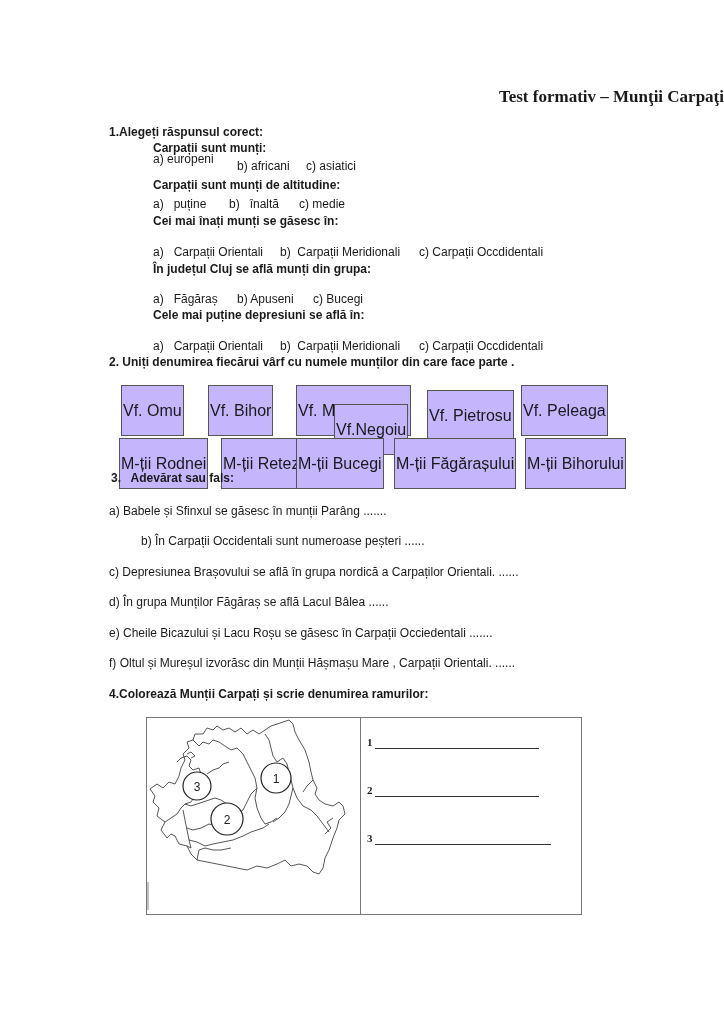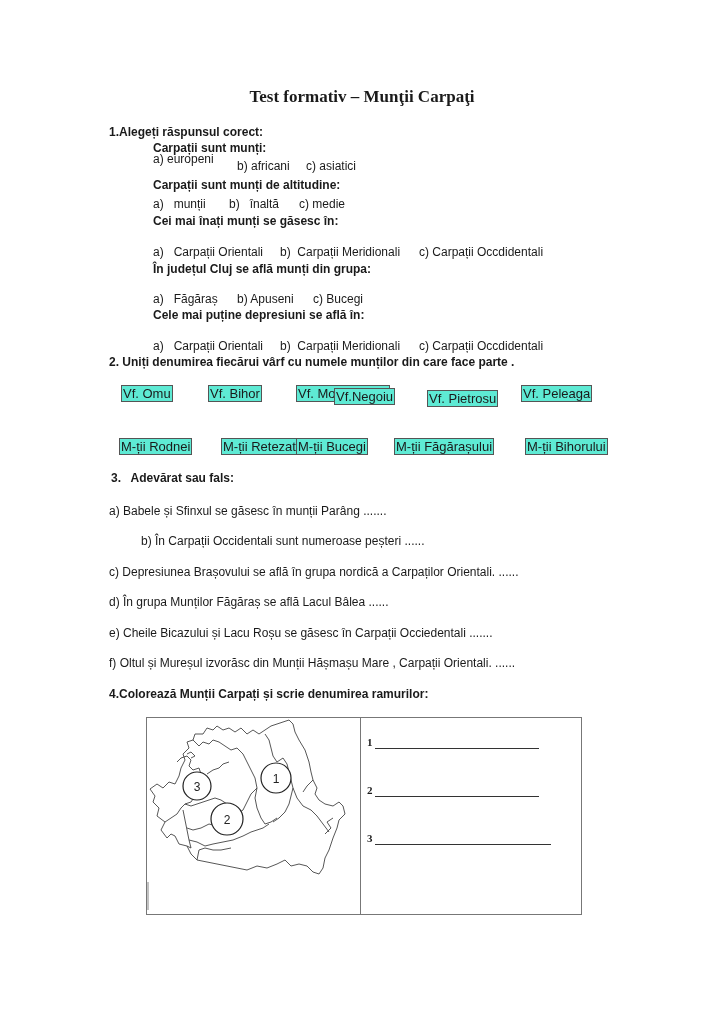--- a/index.html
+++ b/index.html
@@ -3,29 +3,29 @@
   <meta charset="utf-8">
   <style>
     html, body { margin: 0; padding: 0; background: #ffffff; }
     body {
       width: 724px; height: 1024px; position: relative; overflow: hidden;
       font-family: "Liberation Sans", "DejaVu Sans", sans-serif;
       color: #1a1a1a;
     }
     .abs { position: absolute; white-space: nowrap; }
     .title {
-      left: 0; width: 724px; text-align: center; top: 87px;
+      left: 0; width: 724px; text-align: right; top: 87px;
       font-family: "Liberation Serif", "DejaVu Serif", serif;
       font-weight: bold; font-size: 17px;
     }
     .t { font-size: 12px; line-height: 16px; }
     .b { font-weight: bold; }
     .box {
-      position: absolute; border: 1px solid #555; padding: 0 1px;
-      font-size: 13px; line-height: 15px; white-space: nowrap; background: #5eead4;
+      position: absolute; border: 1px solid #555; padding: 17px 1px;
+      font-size: 16px; line-height: 15px; white-space: nowrap; background: #c4b5fd;
     }
     .mapframe {
       position: absolute; left: 146px; top: 717px; width: 434px; height: 196px;
       border: 1px solid #777;
     }
     .mapdivider {
       position: absolute; left: 213px; top: 0; width: 1px; height: 196px; background: #777;
     }
     .ansline {
       position: absolute; height: 1px; background: #333;
@@ -42,21 +42,21 @@
 <div class="abs title">Test formativ – Munţii Carpaţi</div>
 
 <div class="abs t b" style="left:109px; top:124px;">1.Alegeți răspunsul corect:</div>
 
 <div class="abs t b" style="left:153px; top:140px;">Carpații sunt munți:</div>
 <div class="abs t" style="left:153px; top:151px;">a) europeni</div>
 <div class="abs t" style="left:237px; top:158px;text-align:center;">b) africani</div>
 <div class="abs t" style="left:306px; top:158px;">c) asiatici</div>
 
 <div class="abs t b" style="left:153px; top:177px;">Carpații sunt munți de altitudine:</div>
-<div class="abs t" style="left:153px; top:196px; white-space:pre;">a)   munții</div>
+<div class="abs t" style="left:153px; top:196px; white-space:pre;">a)   puține</div>
 <div class="abs t" style="left:229px; top:196px; white-space:pre;">b)   înaltă</div>
 <div class="abs t" style="left:299px; top:196px;">c) medie</div>
 
 <div class="abs t b" style="left:153px; top:213px;">Cei mai înați munți se găsesc în:</div>
 <div class="abs t" style="left:153px; top:244px; white-space:pre;">a)   Carpații Orientali</div>
 <div class="abs t" style="left:280px; top:244px; white-space:pre;">b)  Carpații Meridionali</div>
 <div class="abs t" style="left:419px; top:244px;">c) Carpații Occdidentali</div>
 
 <div class="abs t b" style="left:153px; top:261px;">În județul Cluj se află munți din grupa:</div>
 <div class="abs t" style="left:153px; top:291px; white-space:pre;">a)   Făgăraș</div>
@@ -68,21 +68,21 @@
 <div class="abs t" style="left:280px; top:338px; white-space:pre;">b)  Carpații Meridionali</div>
 <div class="abs t" style="left:419px; top:338px;">c) Carpații Occdidentali</div>
 
 <div class="abs t b" style="left:109px; top:354px;">2. Uniți  denumirea fiecărui vârf cu numele munților din care face parte .</div>
 
 <div class="box" style="left:121px; top:385px;">Vf. Omu</div>
 <div class="box" style="left:208px; top:385px;">Vf. Bihor</div>
 <div class="box" style="left:296px; top:385px;">Vf. Moldoveanu</div>
 <div class="box" style="left:427px; top:378px;margin-top:12px;">Vf. Pietrosu</div>
 <div class="box" style="left:521px; top:385px;">Vf. Peleaga</div>
-<div class="box" style="left:334px; top:388px;text-align:center;">Vf.Negoiu</div>
+<div class="box" style="left:334px; top:404px;text-align:center;">Vf.Negoiu</div>
 
 <div class="box" style="left:119px; top:438px;">M-ții Rodnei</div>
 <div class="box" style="left:221px; top:438px;">M-ții Retezat</div>
 <div class="box" style="left:296px; top:438px;">M-ții Bucegi</div>
 <div class="box" style="left:394px; top:438px;">M-ții Făgărașului</div>
 <div class="box" style="left:525px; top:438px;">M-ții Bihorului</div>
 
 <div class="abs t b" style="left:111px; top:470px; white-space:pre;">3.   Adevărat sau fals:</div>
 <div class="abs t" style="left:109px; top:503px;">a) Babele și Sfinxul se găsesc în munții Parâng .......</div>
 <div class="abs t" style="left:109px; top:533px;padding-left:32px;">b) În Carpații Occidentali sunt numeroase peșteri ......</div>

